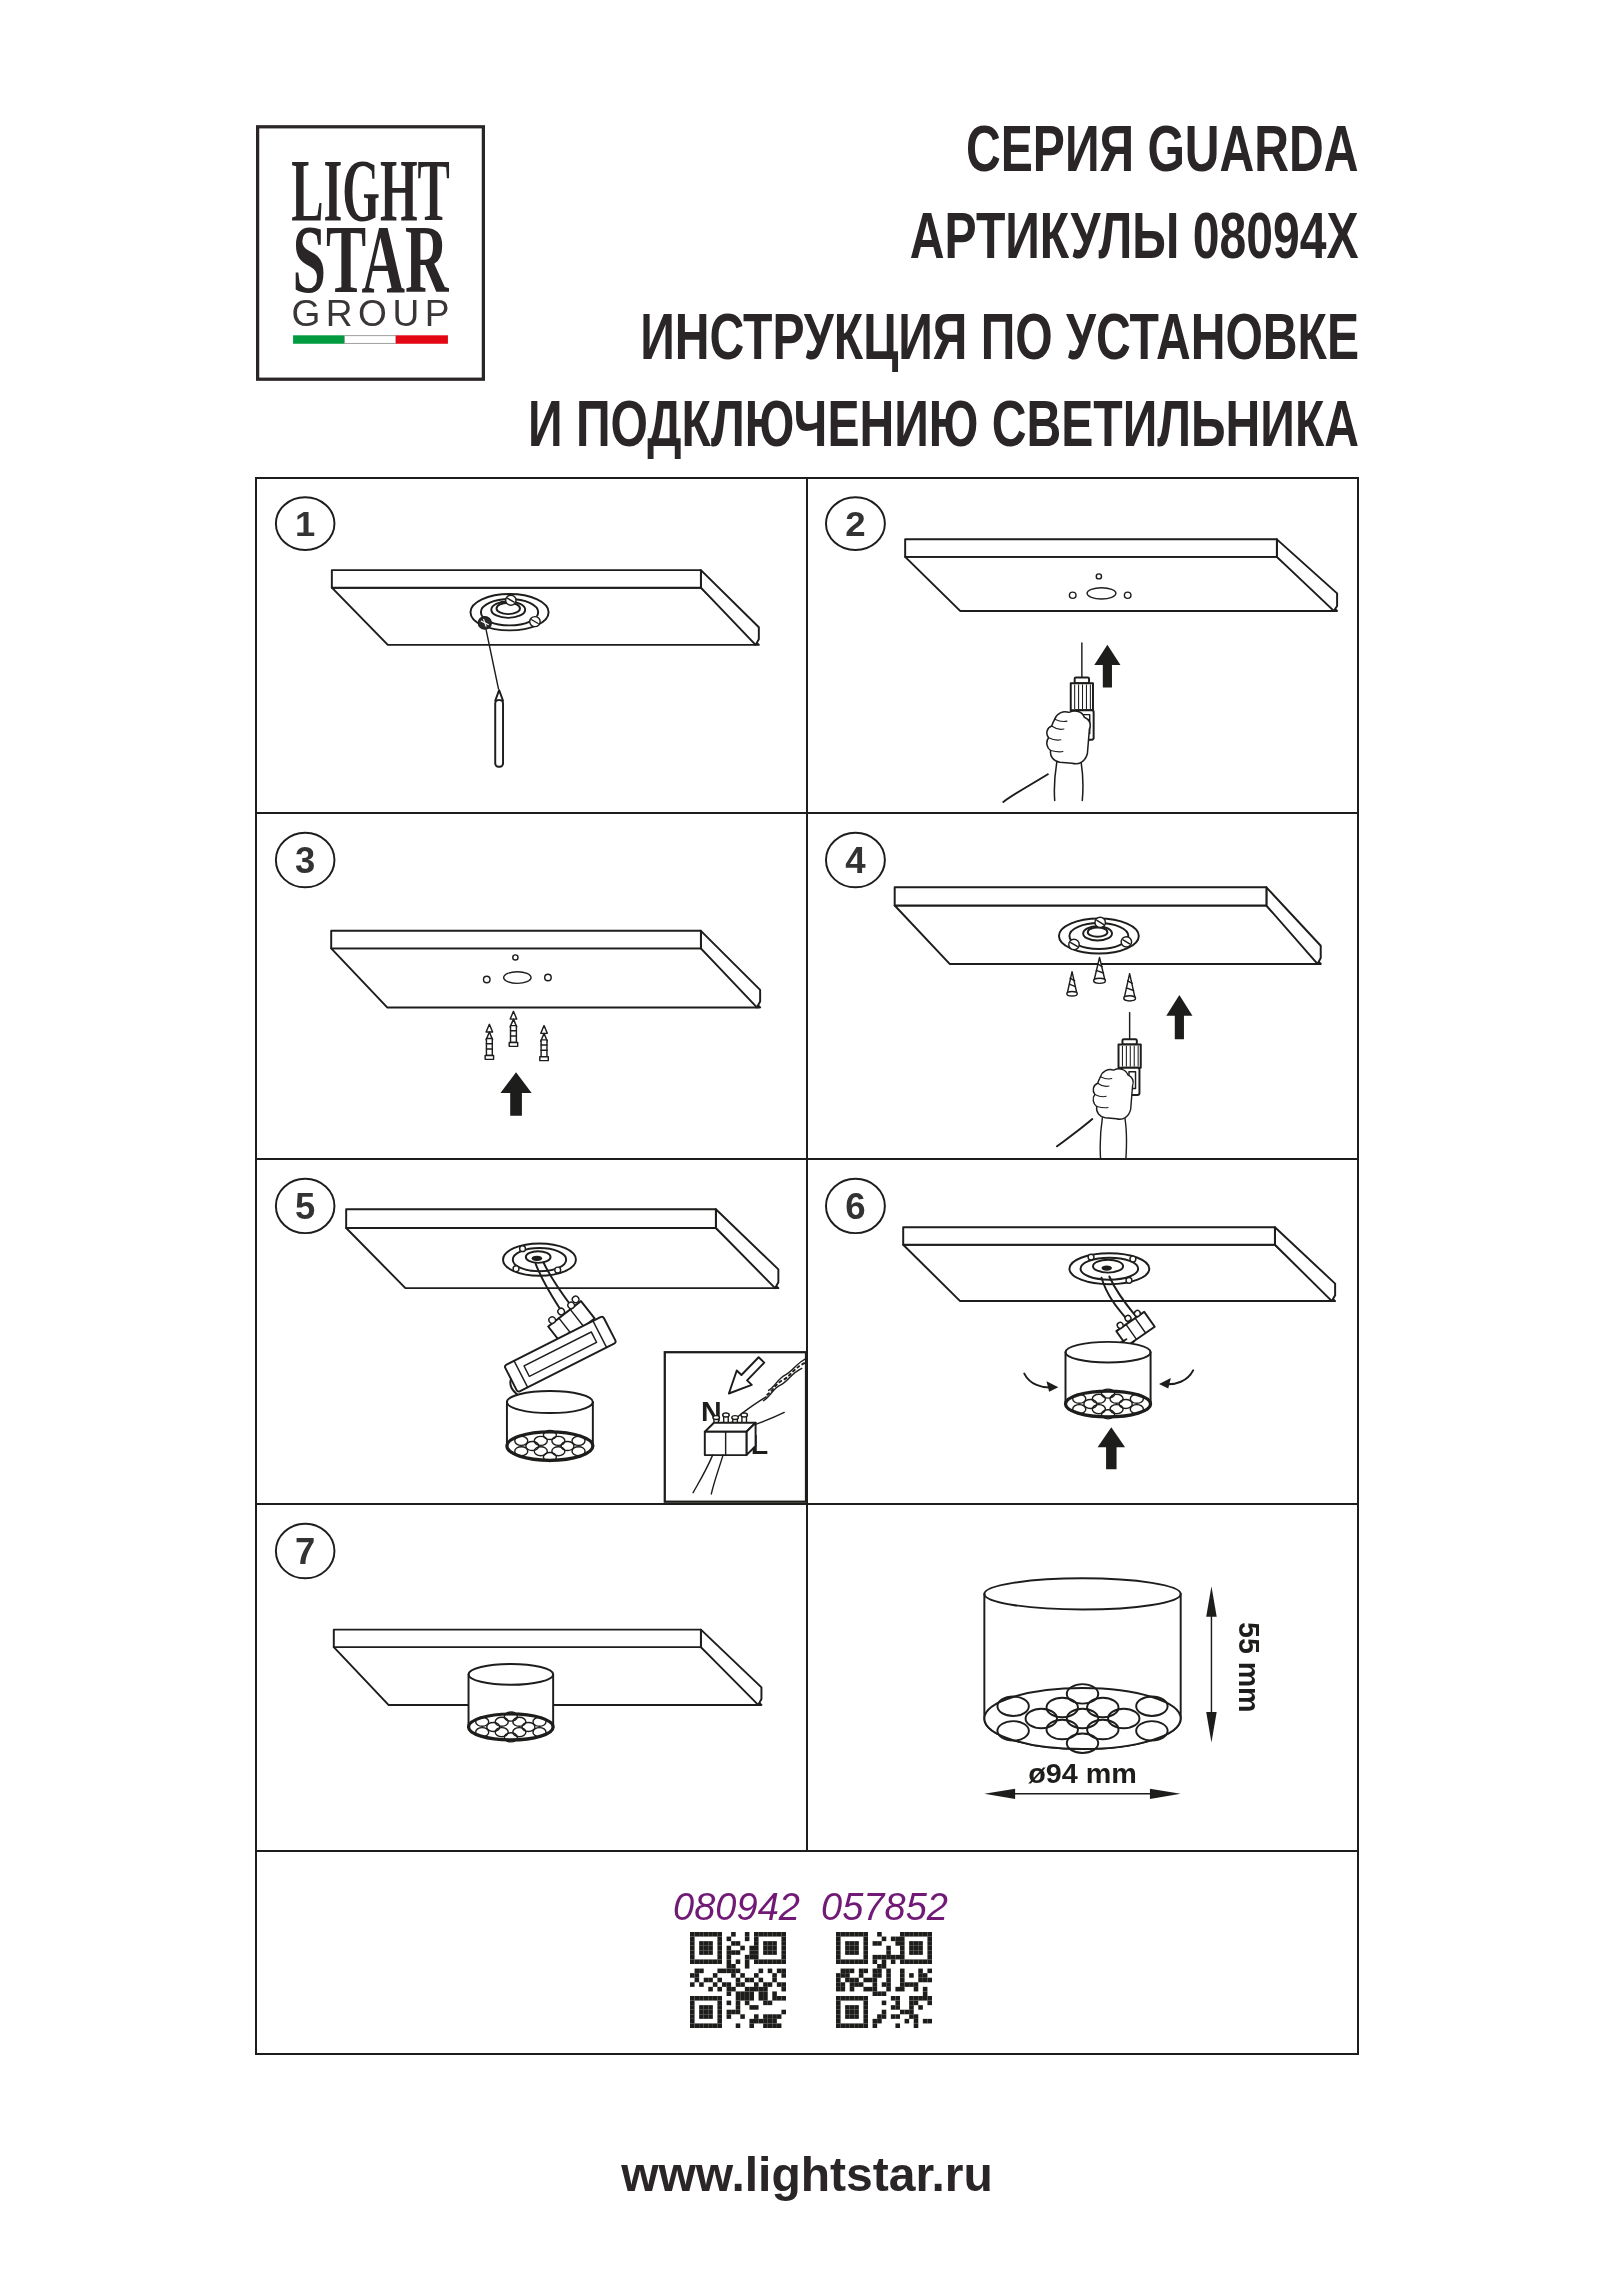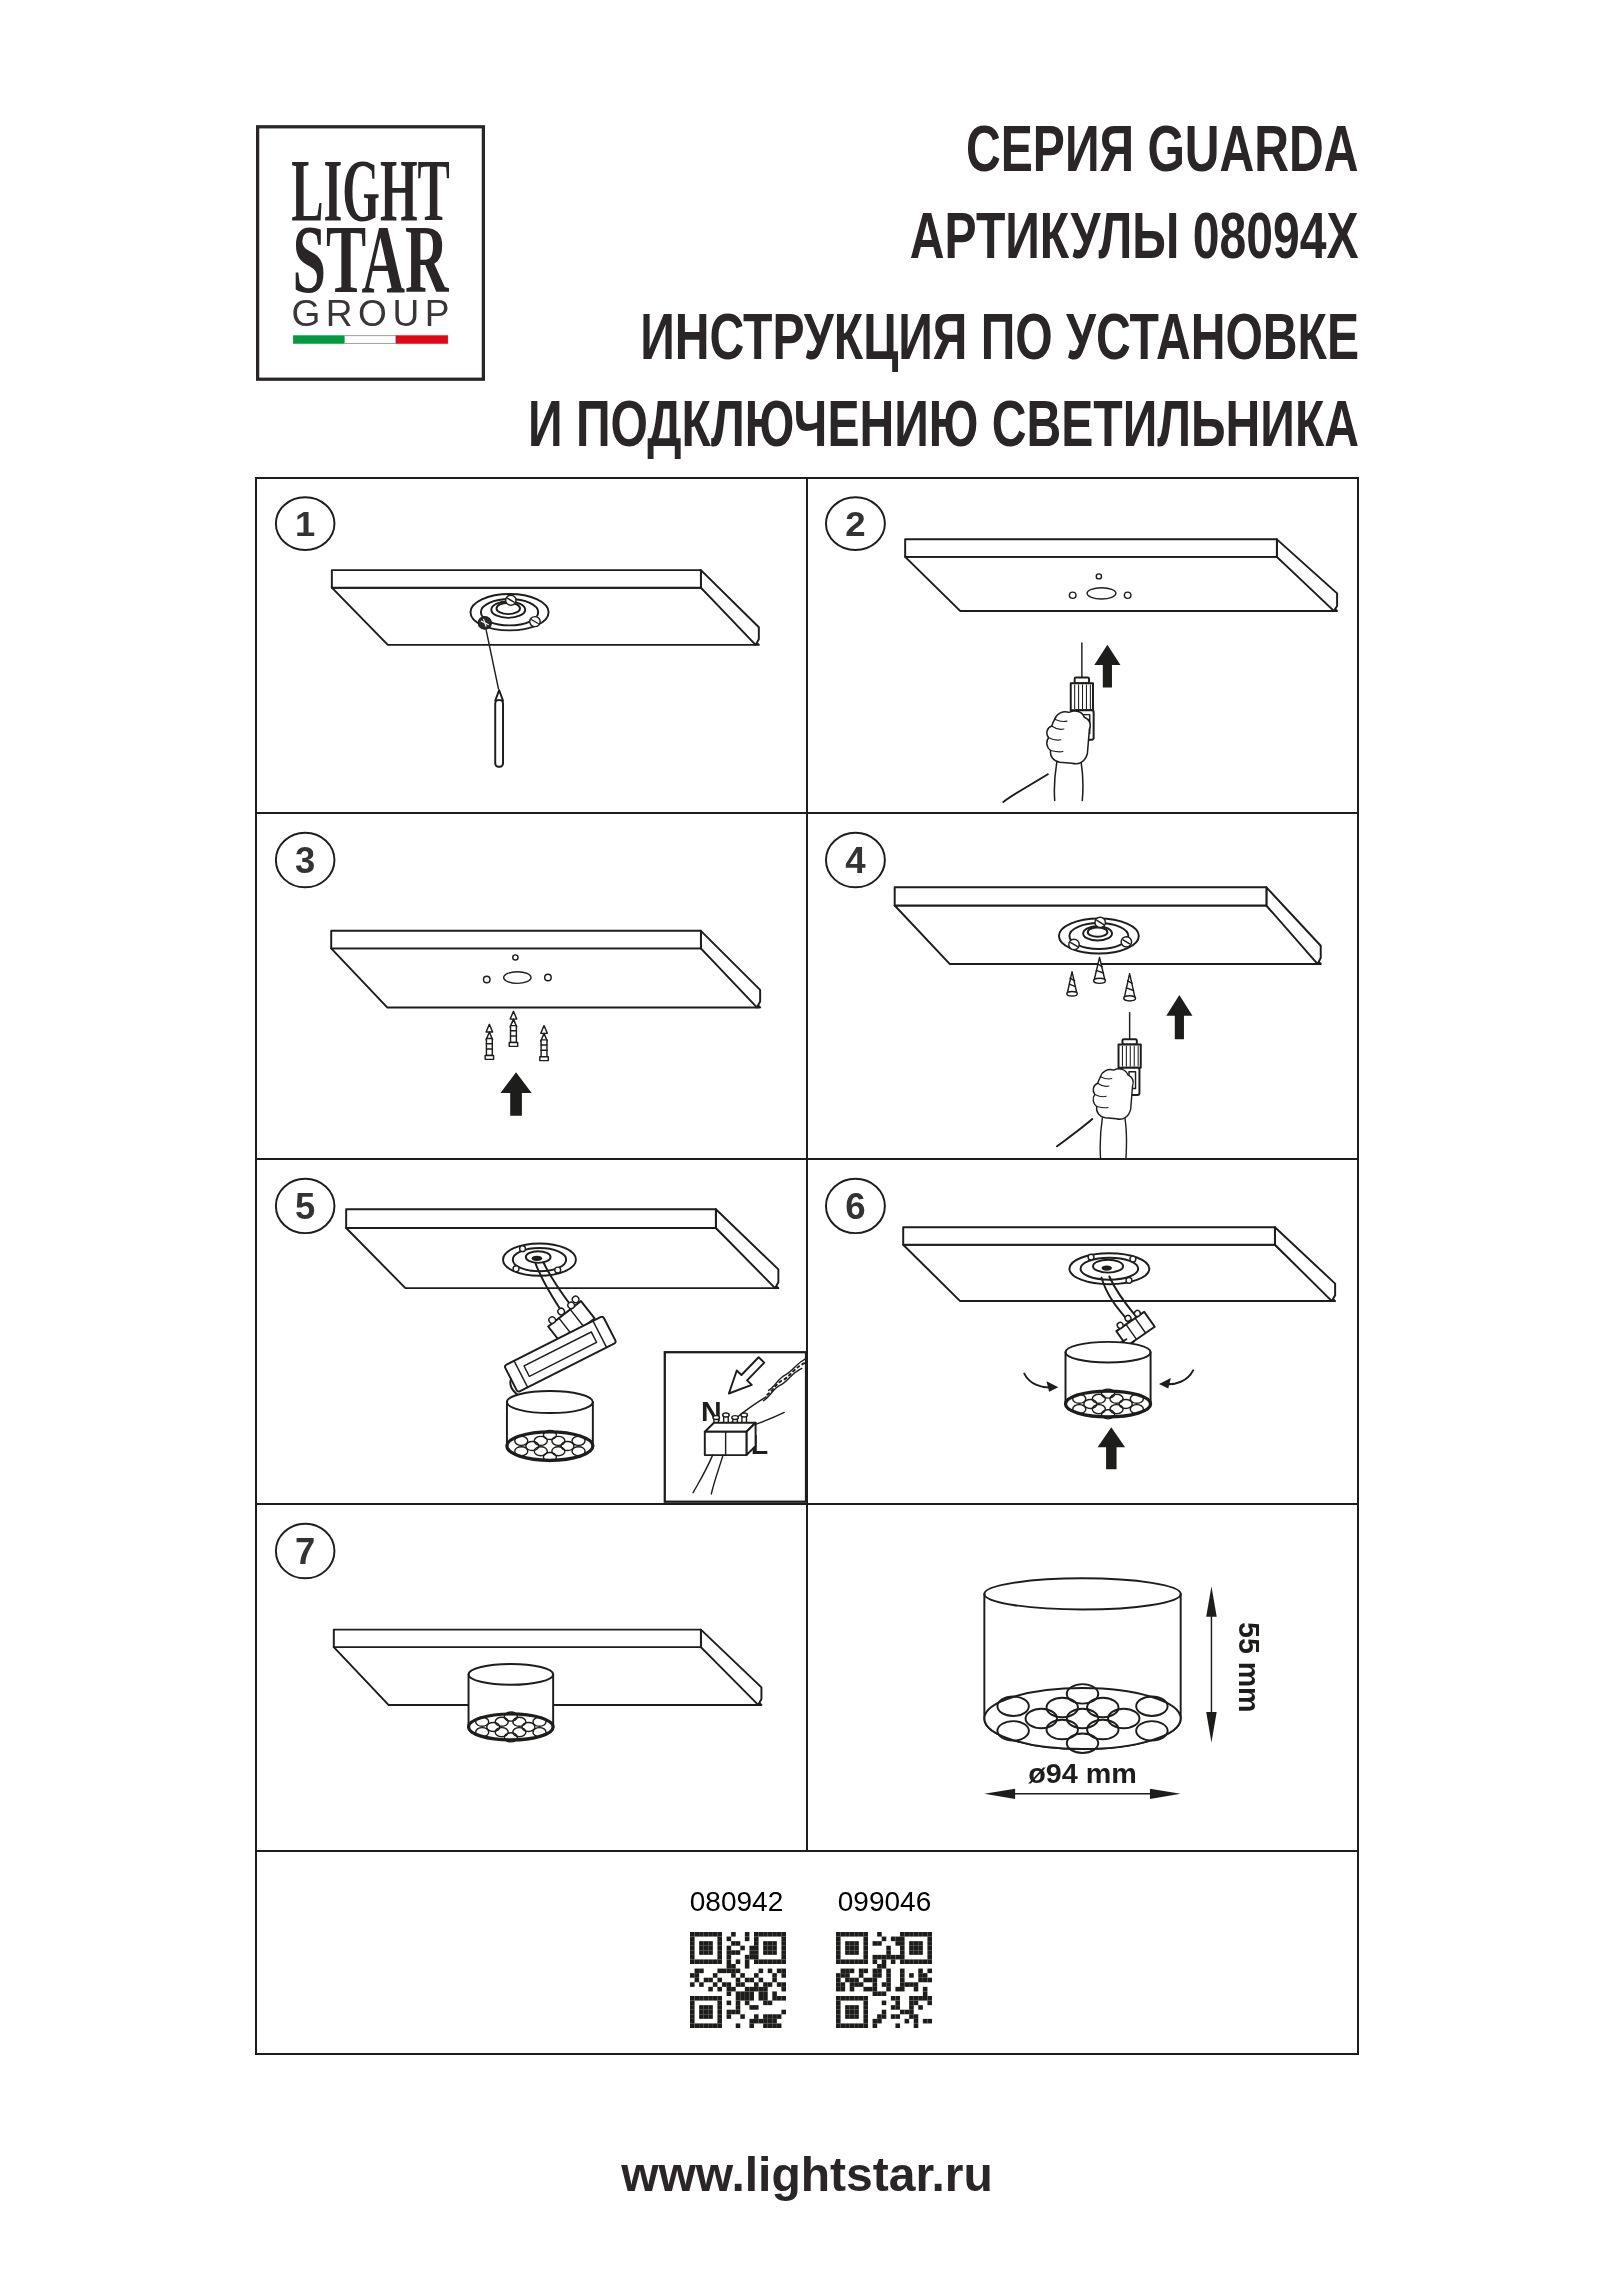--- a/index.html
+++ b/index.html
@@ -17,21 +17,21 @@
   
   .ln{fill:#ffffff;stroke:#1d1d1b;stroke-width:3;stroke-linejoin:round;stroke-linecap:round;}
   .nf{fill:none;stroke:#1d1d1b;stroke-width:3;stroke-linejoin:round;stroke-linecap:round;}
   .thin{stroke-width:2.2;}
   .thick{stroke-width:5;}
   .blk{fill:#1d1d1b;stroke:none;}
   .dark{fill:#2a2a2a;stroke:#1d1d1b;stroke-width:2;}
   .badge-num{font-family:"Liberation Sans",sans-serif;font-weight:bold;font-size:56px;fill:#333;text-anchor:middle;}
   .dimtxt{font-family:"Liberation Sans",sans-serif;font-weight:bold;font-size:44px;fill:#1d1d1b;text-anchor:middle;}
   .nltxt{font-family:"Liberation Sans",sans-serif;font-weight:bold;font-size:44px;fill:#1d1d1b;text-anchor:middle;}
-  .article{position:absolute;width:143px;text-align:center;font-size:28px;color:#000000;}
+  .article{position:absolute;width:143px;text-align:center;font-size:38px;color:#701a75;font-style:italic;}
   #footer{position:absolute;left:255px;top:2147px;width:1104px;text-align:center;
           font-size:48px;font-weight:bold;color:#2a2627;}
   .qr{position:absolute;width:96px;height:96px;}
 </style>
 </head>
 <body>
 
 <svg class="abs" style="left:256px;top:125px;" width="229" height="256" viewBox="0 0 352 393">
   <rect x="2.5" y="2.5" width="347" height="388" fill="#fff" stroke="#2a2627" stroke-width="5"></rect>
   <text x="176" y="146" text-anchor="middle" font-family="Liberation Serif,serif" font-weight="bold" font-size="136" fill="#2a2627" textLength="244" lengthAdjust="spacingAndGlyphs">LIGHT</text>
@@ -451,21 +451,21 @@
     <g>
       <line class="nf thin" x1="310" y1="445" x2="532" y2="445"></line>
       <path class="blk" d="M271,445 L318,437 L318,453 Z"></path>
       <path class="blk" d="M571,445 L524,437 L524,453 Z"></path>
       <text class="dimtxt" x="421" y="428">ø94 mm</text>
     </g>
   </svg>
 </div>
 
 <div class="article" style="left:665px;top:1886px;">080942</div>
-<div class="article" style="left:813px;top:1886px;">099046</div>
+<div class="article" style="left:813px;top:1886px;">057852</div>
 <svg class="qr" style="left:690px;top:1932px;" viewBox="0 0 147 147" id="qr1">
     <rect x="0" y="0" width="7" height="7" fill="#1d1d1b"></rect>
     <rect x="7" y="0" width="7" height="7" fill="#1d1d1b"></rect>
     <rect x="14" y="0" width="7" height="7" fill="#1d1d1b"></rect>
     <rect x="21" y="0" width="7" height="7" fill="#1d1d1b"></rect>
     <rect x="28" y="0" width="7" height="7" fill="#1d1d1b"></rect>
     <rect x="35" y="0" width="7" height="7" fill="#1d1d1b"></rect>
     <rect x="42" y="0" width="7" height="7" fill="#1d1d1b"></rect>
     <rect x="63" y="0" width="7" height="7" fill="#1d1d1b"></rect>
     <rect x="84" y="0" width="7" height="7" fill="#1d1d1b"></rect>

